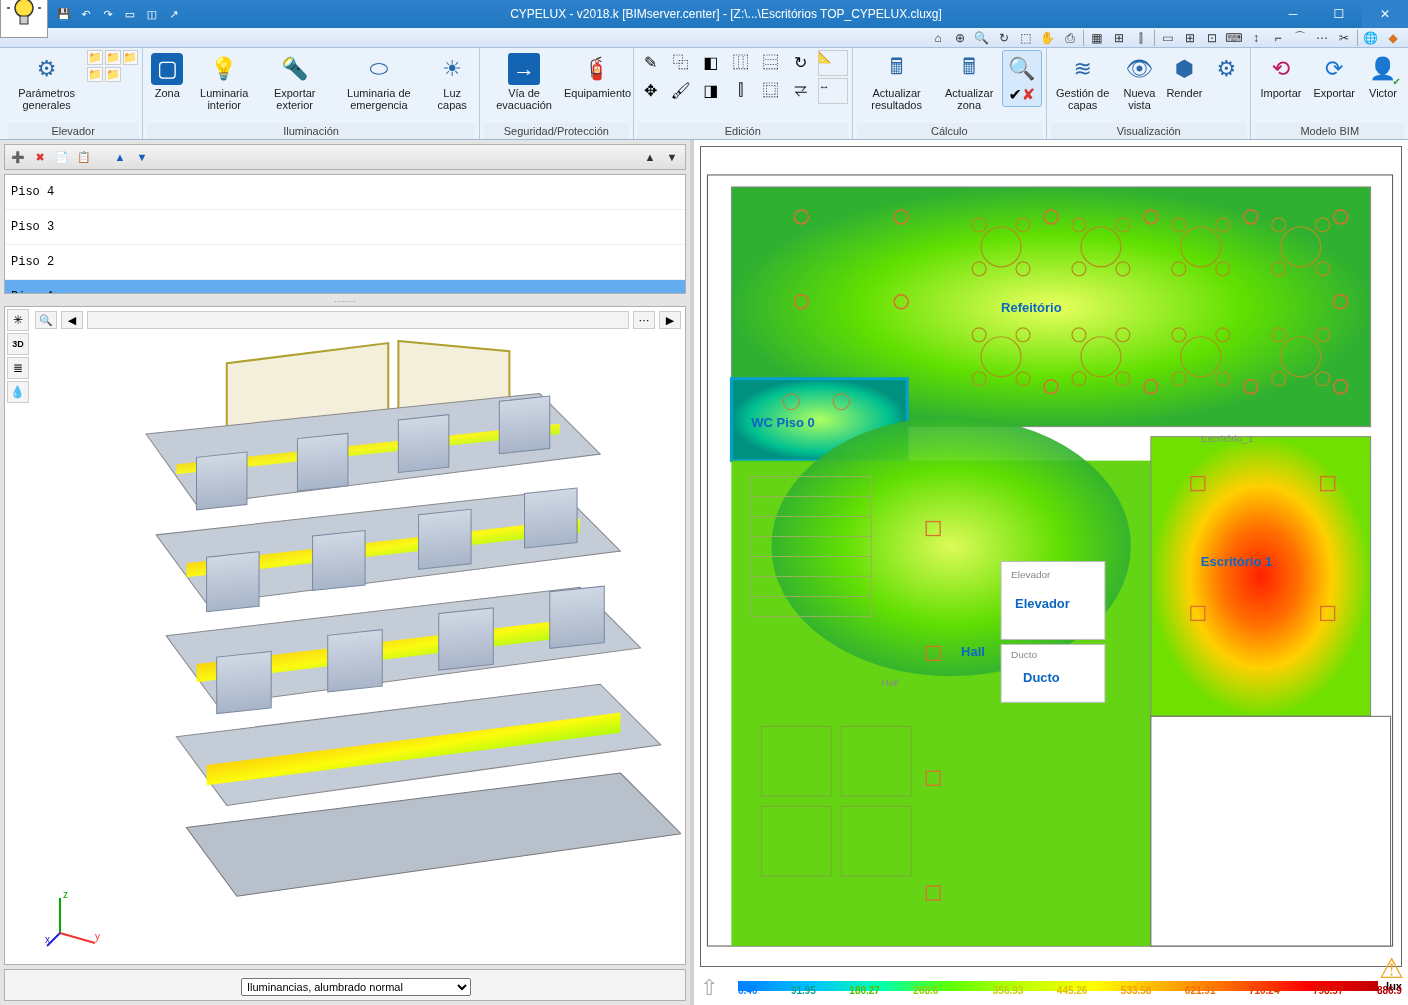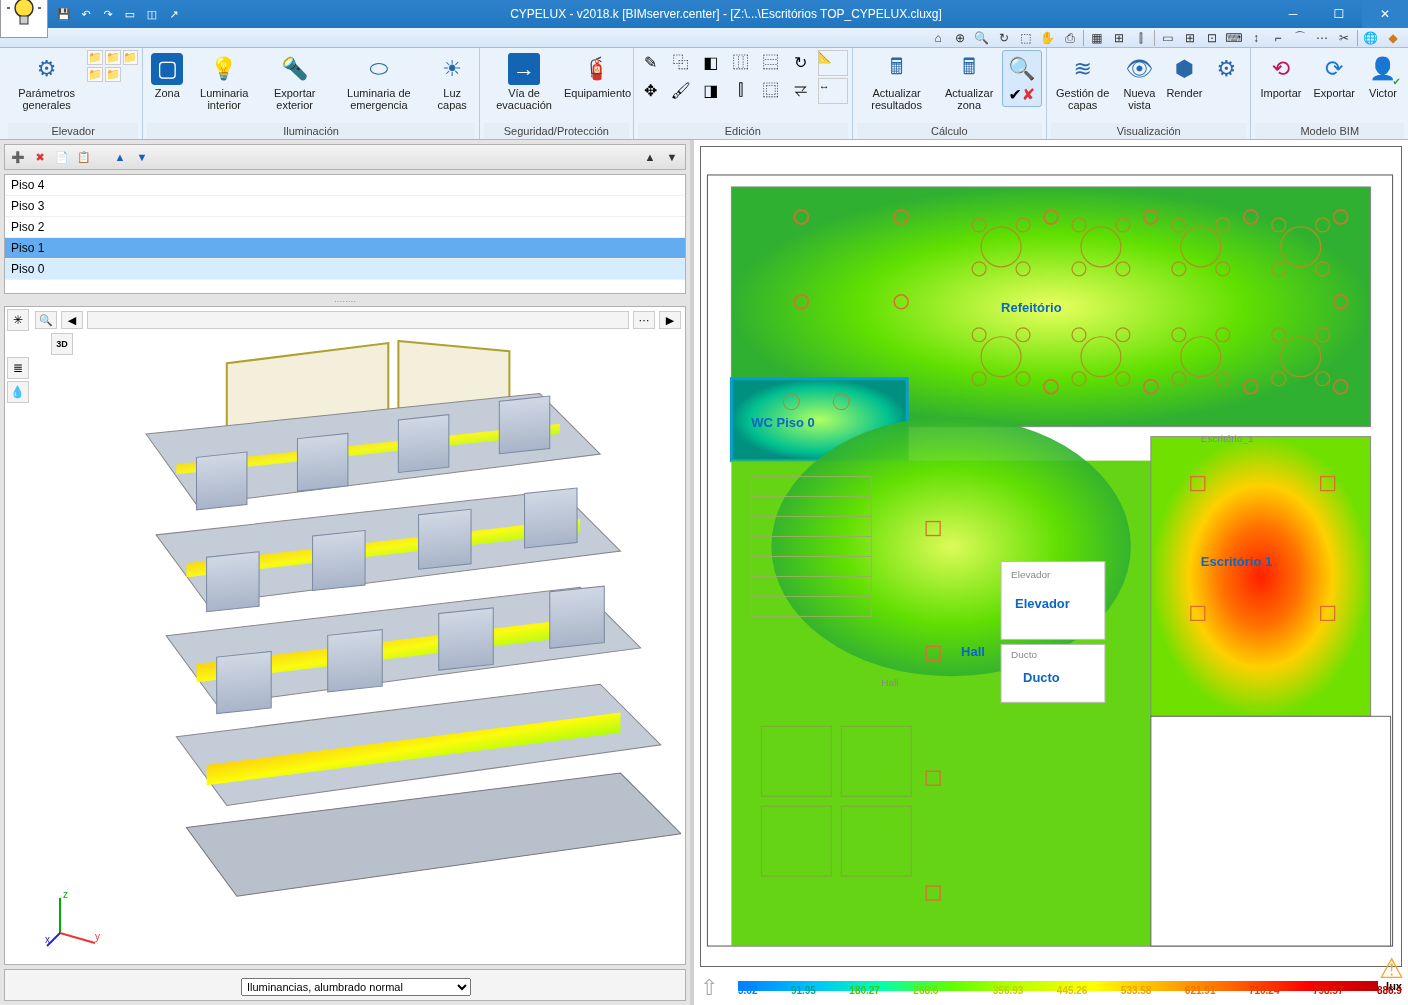--- a/index.html
+++ b/index.html
@@ -32,21 +32,21 @@
   
   .main { display:flex; height: calc(1005px - 28px - 20px - 92px); }
   .left-pane { width:694px; background:#e4e4e4; display:flex; flex-direction:column; border-right:4px solid #d0d0d0;}
   .right-pane { flex:1; background:#fff; display:flex; flex-direction:column; position:relative;}
 
   .panel-toolbar{ height:26px; background:linear-gradient(#f4f4f4,#e0e0e0); border:1px solid #b0b0b0; margin:4px; display:flex; align-items:center; gap:4px; padding:0 4px;}
   .panel-toolbar span{ width:18px; height:18px; display:flex; align-items:center; justify-content:center; cursor:pointer; color:#333;}
   .panel-toolbar .spacer{flex:1;}
 
   .floor-list{ margin:0 4px; border:1px solid #b0b0b0; background:#fff; height:120px; overflow:auto;}
-  .floor-list .row{ padding:3px 6px; font-size:12px; cursor:pointer; border-bottom:1px solid #f0f0f0;}
+  .floor-list .row{ padding:10px 6px; font-size:12px; cursor:pointer; border-bottom:1px solid #f0f0f0;font-family:Liberation Mono, monospace;}
   .floor-list .row.blue{ background:#64acf0; color:#000;}
   .floor-list .row.sel{ background:#d6ecff; color:#000;}
 
   .gripper{ height:12px; display:flex; align-items:center; justify-content:center; color:#999; cursor:row-resize; font-size:10px;}
 
   .view3d{ flex:1; margin:0 4px; border:1px solid #b0b0b0; background:#fff; position:relative; overflow:hidden;}
   .view3d-toolbar{ position:absolute; left:2px; top:2px; width:24px; display:flex; flex-direction:column; gap:2px; z-index:5;}
   .view3d-toolbar span{ width:22px; height:22px; border:1px solid #ccc; background:#f4f4f4; display:flex; align-items:center; justify-content:center; font-size:12px; cursor:pointer;}
   .view3d-htb{ position:absolute; left:30px; top:2px; right:4px; height:22px; display:flex; gap:4px; align-items:center;}
   .view3d-htb span{ width:22px; height:18px; border:1px solid #ccc; background:#f4f4f4; display:flex; align-items:center; justify-content:center; cursor:pointer;}
@@ -309,21 +309,21 @@
       <div class="row">Piso 4</div>
       <div class="row">Piso 3</div>
       <div class="row">Piso 2</div>
       <div class="row blue">Piso 1</div>
       <div class="row sel">Piso 0</div>
     </div>
     <div class="gripper">∙∙∙∙∙∙∙∙</div>
     <div class="view3d">
       <div class="view3d-toolbar">
         <span>✳</span>
-        <span style="font-size:9px;font-weight:bold;margin-left:44px;">3D</span>
+        <span style="font-size:9px;font-weight:bold;">3D</span>
         <span>≣</span>
         <span>💧</span>
       </div>
       <div class="view3d-htb">
         <span>🔍</span>
         <span>◀</span>
         <span style="flex:1;"></span>
         <span>⋯</span>
         <span>▶</span>
       </div>
@@ -556,21 +556,21 @@
         <text x="500" y="295" class="room-sublabel">Escritório_1</text>
         <text x="500" y="420" class="room-label">Escritório 1</text>
 
         <rect x="450" y="570" width="240" height="230" fill="#fff" stroke="#666"></rect>
       </svg>
     </div>
     <div class="compass">⇧</div>
     <div class="iso-legend">
       <div class="grad"></div>
       <div class="ticks">
-        <span style="color:#007fff;">3.62</span>
+        <span style="color:#007fff;">6.40</span>
         <span style="color:#00a090;">91.95</span>
         <span style="color:#50c000;">180.27</span>
         <span style="color:#90d000;">268.6</span>
         <span style="color:#c0d000;margin-left:21px;">356.93</span>
         <span style="color:#e0c000;">445.26</span>
         <span style="color:#f0a000;">533.58</span>
         <span style="color:#f07000;">621.91</span>
         <span style="color:#e04000;">710.24</span>
         <span style="color:#d02000;">798.57</span>
         <span style="color:#b00000;">886.9</span>

